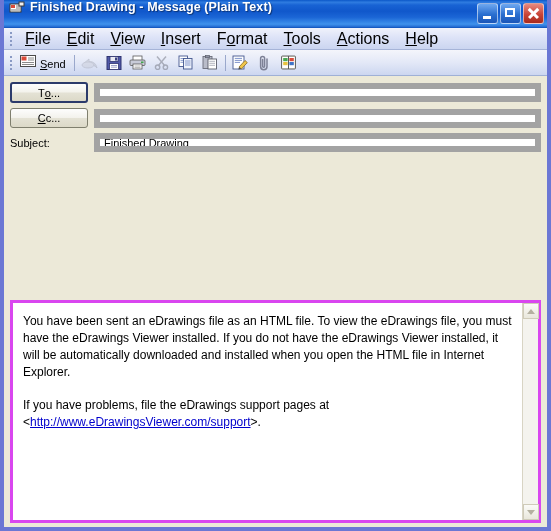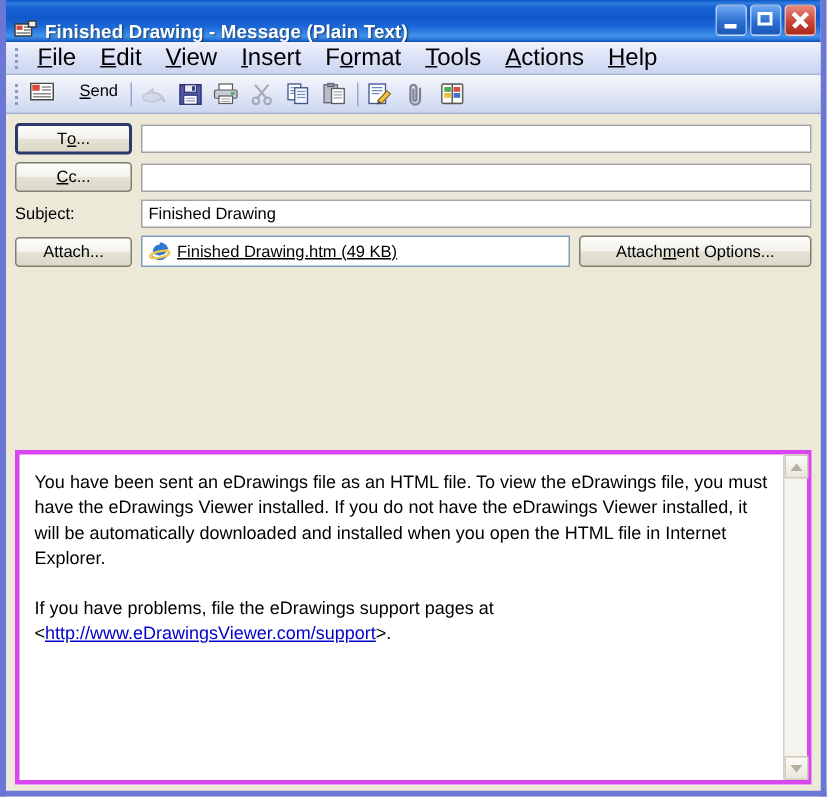--- a/index.html
+++ b/index.html
@@ -31,21 +31,21 @@
   }
 
   
   .titlebar {
     position: relative;
     height: 28px;
     background: linear-gradient(to bottom,
         #0b57c8 0%, #2f7ce0 8%, #1863d4 18%,
         #1057cb 40%, #1b66d6 62%, #3f92ec 86%, #2a74d8 94%, #0d4fb8 100%);
     display: flex;
-    align-items: flex-end;
+    align-items: flex-start;
     padding-left: 5px;
     box-sizing: border-box;
     overflow: hidden;
   }
   .title-icon {
     width: 16px; height: 16px;
     position: relative;
     margin-right: 5px;
     flex: 0 0 auto;
   }
@@ -140,22 +140,22 @@
     height: 26px;
     background: linear-gradient(to bottom, #f4f5fb 0%, #e3e8f7 50%, #ccd6f0 100%);
     display: flex;
     align-items: center;
     padding-left: 3px;
     border-bottom: 1px solid #9fb0d6;
     box-sizing: border-box;
   }
   .tb-send {
     display: flex;
-    align-items: flex-start;
-    gap: 16px;
+    align-items: flex-end;
+    gap: 3px;
     padding: 2px 5px 2px 3px;
     font-size: 11px;
     color: #000;
     white-space: nowrap;
   }
   .tb-btn {
     width: 22px; height: 21px;
     margin: 0 1px;
     position: relative;
     display: flex;
@@ -214,21 +214,21 @@
   .btn-to, .btn-cc, .btn-attach {
     width: 78px;
     margin-right: 6px;
     flex: 0 0 auto;
   }
   .btn-to { border: 2px solid #2b3a6b; border-radius: 3px; height: 21px; }
   .xp-input {
     flex: 1 1 auto;
     height: 19px;
     background: #ffffff;
-    border: 1px solid #a3a3a3;
+    border: 6px solid #a3a3a3;
     box-sizing: border-box;
     font-size: 11px;
     color: #000;
     display: flex;
     align-items: center;
     padding-left: 4px;
     overflow: hidden;
     white-space: nowrap;
   }
   .subj-label {
@@ -505,34 +505,20 @@
     <div class="hdr-row">
       <div class="xp-button btn-cc"><u>C</u>c...</div>
       <div class="xp-input"></div>
     </div>
 
     <div class="hdr-row">
       <div class="subj-label">Sub<u>j</u>ect:</div>
       <div class="xp-input">Finished Drawing</div>
     </div>
 
-    <div class="hdr-row">
-      <div class="xp-button btn-attach">Attach...</div>
-      <div class="attach-field">
-        <span class="ie-icon">
-          <svg width="15" height="15" viewBox="0 0 15 15">
-            <circle cx="7.5" cy="7.5" r="6" fill="#2f79d0"></circle>
-            <path d="M7.5 2.2 A5.3 5.3 0 0 0 2.4 9.2 C4.2 11 8 11.8 10.6 10.2 C12.2 9.2 12.9 7.6 12.6 6.2" fill="none" stroke="#ffffff" stroke-width="1.6"></path>
-            <ellipse cx="7.5" cy="9.6" rx="6.6" ry="2.1" fill="none" stroke="#f0c64a" stroke-width="1.5" transform="rotate(-12 7.5 9.6)"></ellipse>
-          </svg>
-        </span>
-        <span class="attach-name">Finished Drawing.htm (49 KB)</span>
-      </div>
-      <div class="xp-button btn-attach-opts">Attach<u>m</u>ent Options...</div>
-    </div>
 
     <div class="body-area">
       <div class="body-text">
         <p>You have been sent an eDrawings file as an HTML file. To view the eDrawings file, you must have the eDrawings Viewer installed. If you do not have the eDrawings Viewer installed, it will be automatically downloaded and installed when you open the HTML file in Internet Explorer.</p>
         <p>
           <span>If you have problems, file the eDrawings support pages at</span><br>
           <span>&lt;</span><a href="#">http://www.eDrawingsViewer.com/support</a><span>&gt;.</span>
         </p>
       </div>
       <div class="vscroll">

